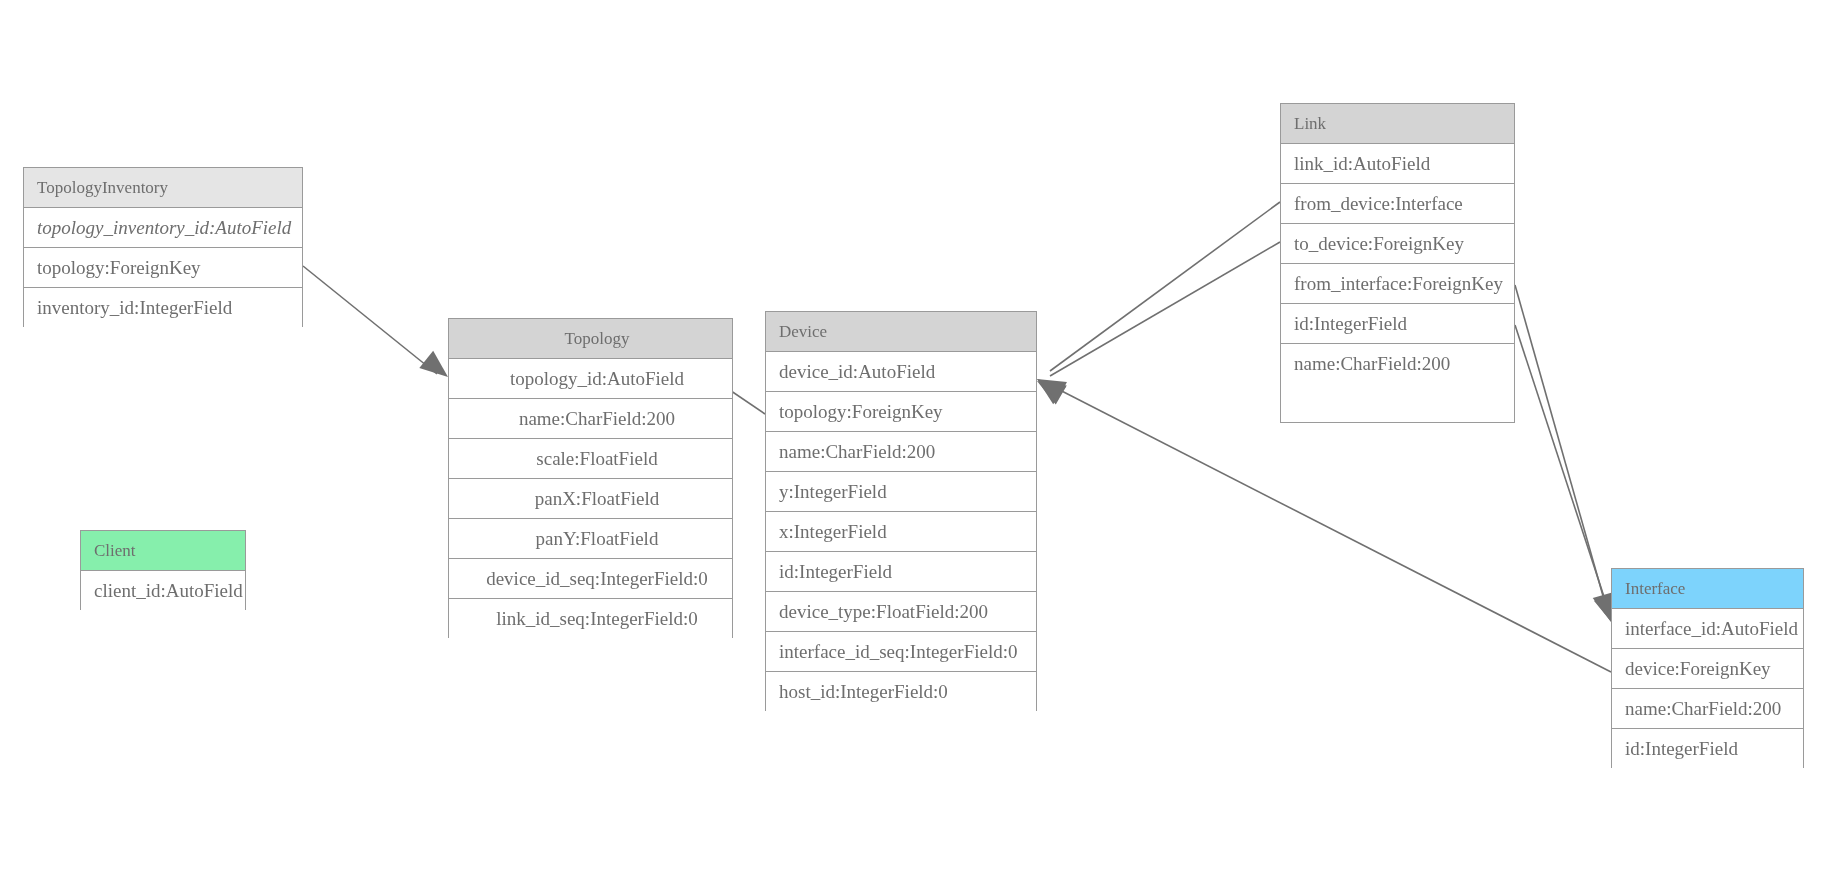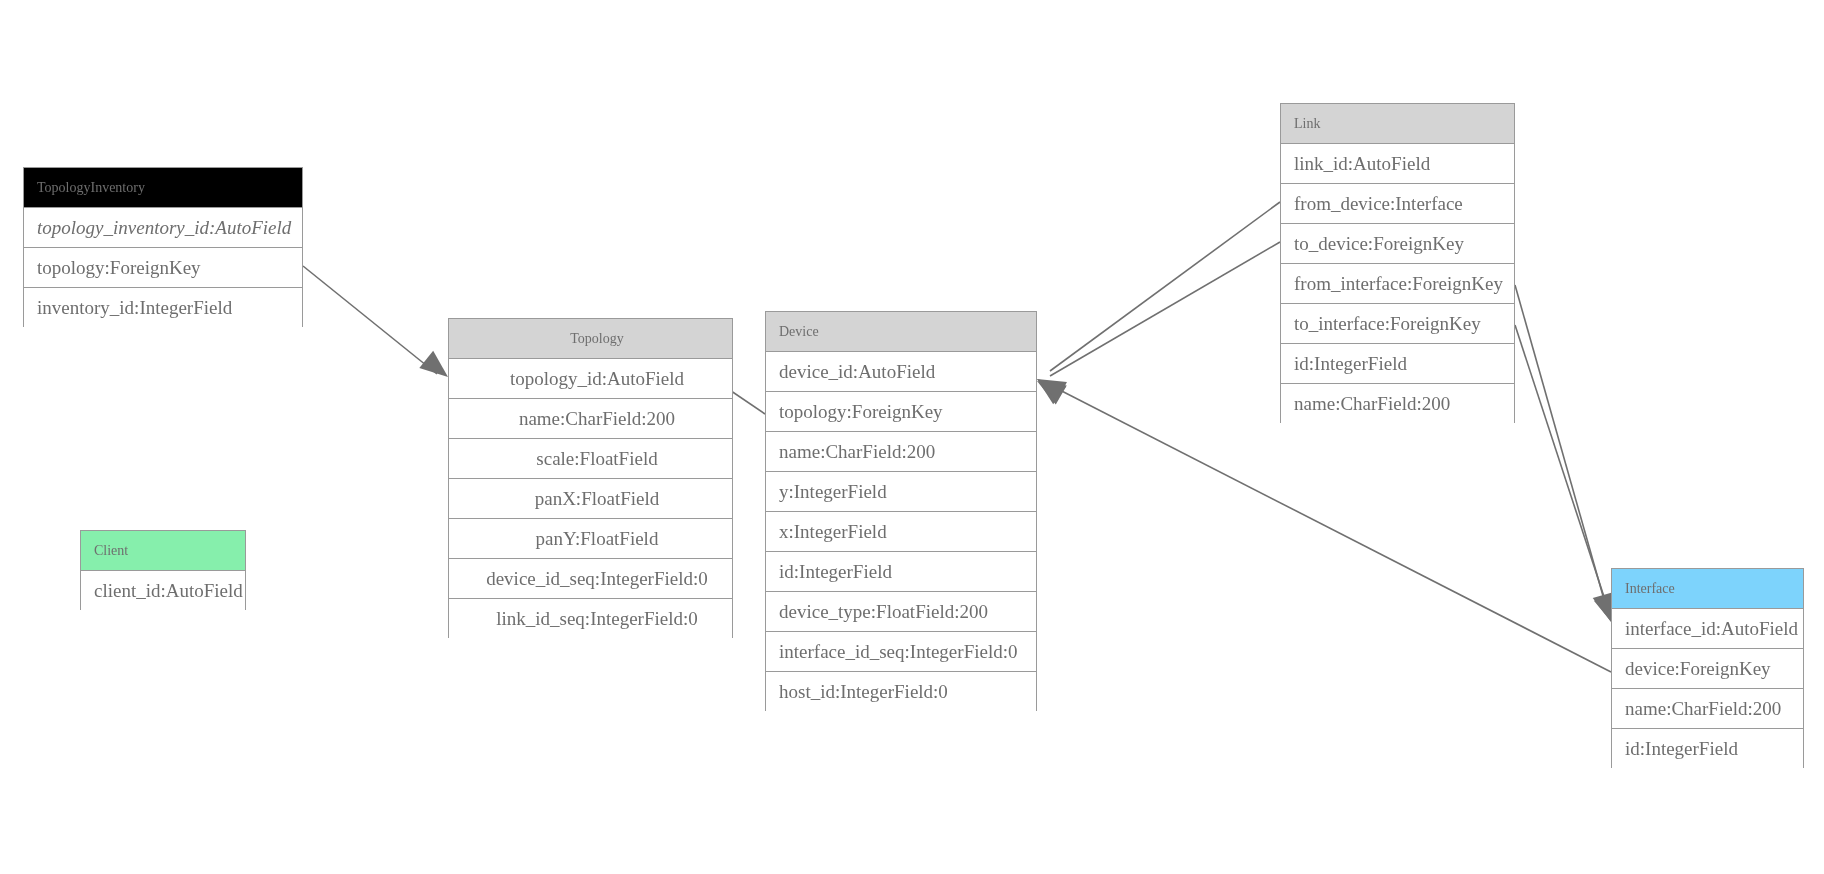--- a/index.html
+++ b/index.html
@@ -28,21 +28,21 @@
     box-sizing: border-box;
     border: 1px solid #9a9a9a;
     background: #ffffff;
     z-index: 2;
   }
   .entity-title {
     box-sizing: border-box;
     background: #d4d4d4;
     border-bottom: 1px solid #9a9a9a;
     color: #6e6e6e;
-    font-size: 14px;
+    font-size: 17px;
     line-height: 40px;
     height: 40px;
     padding: 0 0 0 13px;
     white-space: nowrap;
     overflow: hidden;
   }
   .entity-field {
     box-sizing: border-box;
     border-bottom: 1px solid #9a9a9a;
     color: #6e6e6e;
@@ -77,21 +77,21 @@
         <polygon points="0,0 -28,-11 -28,11" fill="#707070" transform="translate(1037,379) rotate(216)"></polygon>
         <polygon points="0,0 -28,-11 -28,11" fill="#707070" transform="translate(1037,381) rotate(210)"></polygon>
         <polygon points="0,0 -28,-11 -28,11" fill="#707070" transform="translate(1611,622) rotate(74)"></polygon>
         <polygon points="0,0 -28,-11 -28,11" fill="#707070" transform="translate(1613,624) rotate(72)"></polygon>
         <polygon points="0,0 -28,-11 -28,11" fill="#707070" transform="translate(1037,379) rotate(207)"></polygon>
       </g>
   </svg>
 
   <div id="entity-layer">
       <div class="entity" style="left: 23px; top: 167px; width: 280px; height: 160px; border-color: rgb(154, 154, 154);">
-        <div class="entity-title" style="background: #000000; border-bottom-color: rgb(154, 154, 154); color: rgb(110, 110, 110);">TopologyInventory</div>
+        <div class="entity-title" style="background: #e5e5e5; border-bottom-color: rgb(154, 154, 154); color: rgb(110, 110, 110);">TopologyInventory</div>
         <div class="entity-field" style="border-bottom-color: rgb(154, 154, 154); color: rgb(110, 110, 110); font-style: italic;">topology_inventory_id:AutoField</div>
         <div class="entity-field" style="border-bottom-color: rgb(154, 154, 154); color: rgb(110, 110, 110);">topology:ForeignKey</div>
         <div class="entity-field" style="border-bottom-color: rgb(154, 154, 154); color: rgb(110, 110, 110);">inventory_id:IntegerField</div>
       </div>
       <div class="entity" style="left: 80px; top: 530px; width: 166px; height: 80px; border-color: rgb(154, 154, 154);">
         <div class="entity-title" style="background: #86efac; border-bottom-color: rgb(154, 154, 154); color: rgb(110, 110, 110);">Client</div>
         <div class="entity-field" style="border-bottom-color: rgb(154, 154, 154); color: rgb(110, 110, 110);">client_id:AutoField</div>
       </div>
       <div class="entity" style="left: 448px; top: 318px; width: 285px; height: 320px; border-color: rgb(154, 154, 154); text-align: center;">
         <div class="entity-title" style="background: rgb(212, 212, 212); border-bottom-color: rgb(154, 154, 154); color: rgb(110, 110, 110);">Topology</div>
@@ -114,21 +114,20 @@
         <div class="entity-field" style="border-bottom-color: rgb(154, 154, 154); color: rgb(110, 110, 110);">device_type:FloatField:200</div>
         <div class="entity-field" style="border-bottom-color: rgb(154, 154, 154); color: rgb(110, 110, 110);">interface_id_seq:IntegerField:0</div>
         <div class="entity-field" style="border-bottom-color: rgb(154, 154, 154); color: rgb(110, 110, 110);">host_id:IntegerField:0</div>
       </div>
       <div class="entity" style="left: 1280px; top: 103px; width: 235px; height: 320px; border-color: rgb(154, 154, 154);">
         <div class="entity-title" style="background: rgb(212, 212, 212); border-bottom-color: rgb(154, 154, 154); color: rgb(110, 110, 110);">Link</div>
         <div class="entity-field" style="border-bottom-color: rgb(154, 154, 154); color: rgb(110, 110, 110);">link_id:AutoField</div>
         <div class="entity-field" style="border-bottom-color: rgb(154, 154, 154); color: rgb(110, 110, 110);">from_device:Interface</div>
         <div class="entity-field" style="border-bottom-color: rgb(154, 154, 154); color: rgb(110, 110, 110);">to_device:ForeignKey</div>
         <div class="entity-field" style="border-bottom-color: rgb(154, 154, 154); color: rgb(110, 110, 110);">from_interface:ForeignKey</div>
-        <div class="entity-field" style="border-bottom-color: rgb(154, 154, 154); color: rgb(110, 110, 110);">to_interface:ForeignKey</div>
         <div class="entity-field" style="border-bottom-color: rgb(154, 154, 154); color: rgb(110, 110, 110);">id:IntegerField</div>
         <div class="entity-field" style="border-bottom-color: rgb(154, 154, 154); color: rgb(110, 110, 110);">name:CharField:200</div>
       </div>
       <div class="entity" style="left: 1611px; top: 568px; width: 193px; height: 200px; border-color: rgb(154, 154, 154);">
         <div class="entity-title" style="background: #7dd3fc; border-bottom-color: rgb(154, 154, 154); color: rgb(110, 110, 110);">Interface</div>
         <div class="entity-field" style="border-bottom-color: rgb(154, 154, 154); color: rgb(110, 110, 110);">interface_id:AutoField</div>
         <div class="entity-field" style="border-bottom-color: rgb(154, 154, 154); color: rgb(110, 110, 110);">device:ForeignKey</div>
         <div class="entity-field" style="border-bottom-color: rgb(154, 154, 154); color: rgb(110, 110, 110);">name:CharField:200</div>
         <div class="entity-field" style="border-bottom-color: rgb(154, 154, 154); color: rgb(110, 110, 110);">id:IntegerField</div>
       </div>

